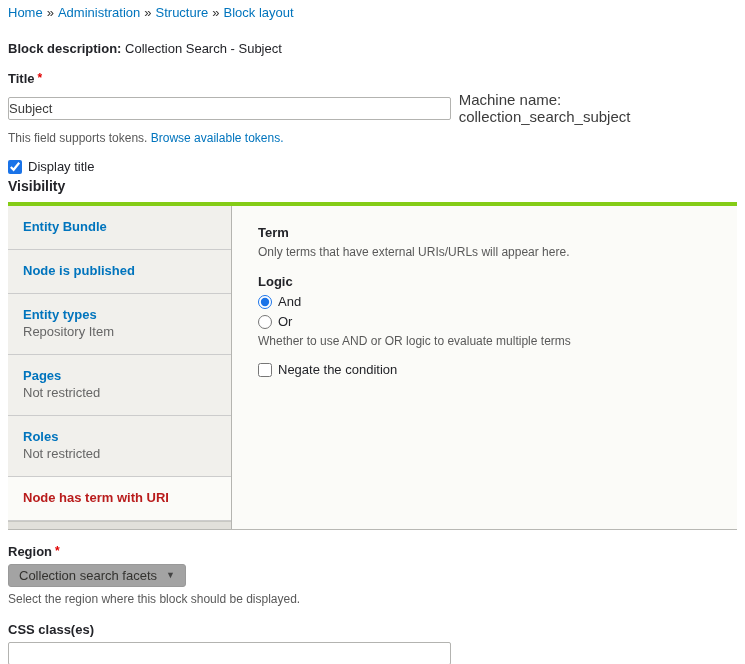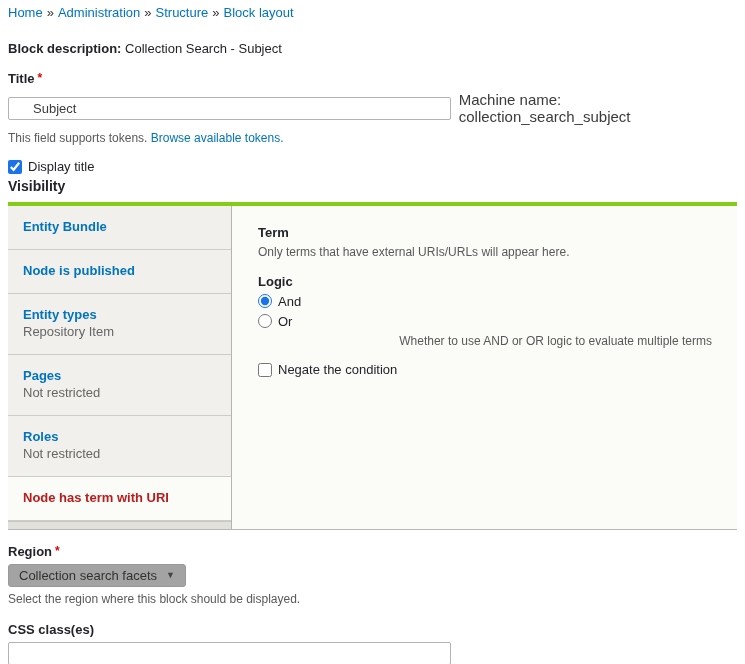--- a/index.html
+++ b/index.html
@@ -22,21 +22,21 @@
   .block-desc { margin-top: 20px; line-height: 15px; }
   .block-desc b { font-weight: bold; }
 
   
   .form-label { font-weight: bold; line-height: 16px; display: inline-block; }
   .req { color: #e00000; font-weight: bold; vertical-align: top; font-size: 12px; margin-left: 3px; }
   .descr { font-size: 12px; color: #595959; line-height: 15px; }
   input[type="text"] {
     font-family: inherit; font-size: 13px; color: #3b3b3b;
     border: 1px solid #b3b3b0; border-radius: 2px; background: #fff;
-    height: 23px; padding: 2px 24px; outline: none;
+    height: 23px; padding: 2px 0; outline: none;
   }
   .title-row { margin-top: 4px; display: flex; align-items: center; }
   .title-input { width: 443px; }
   .machine-name { margin-left: 8px; font-size: 15px; color: #3b3b3b; }
   .token-line { margin-top: 6px; }
   .token-line a { color: #0074bd; }
   .check-row { margin-top: 13px; display: flex; align-items: center; }
   .check-row input, .radio-row input { accent-color: #1a73e8; margin: 0 6px 0 0; width: 14px; height: 14px; }
   .mt16 { margin-top: 15px; }
 
@@ -55,22 +55,22 @@
   .vtabs-pane { flex: 1; padding: 19px 25px 20px 26px; }
   .pane-label { font-weight: bold; line-height: 16px; color: #232429; }
   .term-input-wrap { position: relative; margin-top: 5px; width: 456px; }
   .term-input { width: 100%; padding-right: 26px; }
   .autocomplete-ring {
     position: absolute; right: 7px; top: 5px; width: 13px; height: 13px;
     border: 2px solid #c9c9c4; border-radius: 50%;
   }
   .pane .descr { margin-top: 4px; }
   .logic-group { margin-top: 14px; }
-  .radio-row { display: flex; margin-top: 4px; line-height: 16px; }
-  .logic-descr { margin-top: 7px; text-align: right; }
+  .radio-row { display: flex; align-items: center; margin-top: 4px; line-height: 16px; }
+  .logic-descr { margin-top: 7px; }
   .negate-row { margin-top: 13px; }
 
   
   .region-label { margin-top: 14px; }
   .select-box {
     margin-top: 4px; display: inline-flex; align-items: center;
     background: #a3a3a3; border: 1px solid #999; border-radius: 3px;
     padding: 3px 10px 4px 10px; height: 23px; cursor: pointer; color: #33322f;
   }
   .select-arrow { font-size: 9px; color: #444; margin-left: 9px; }

